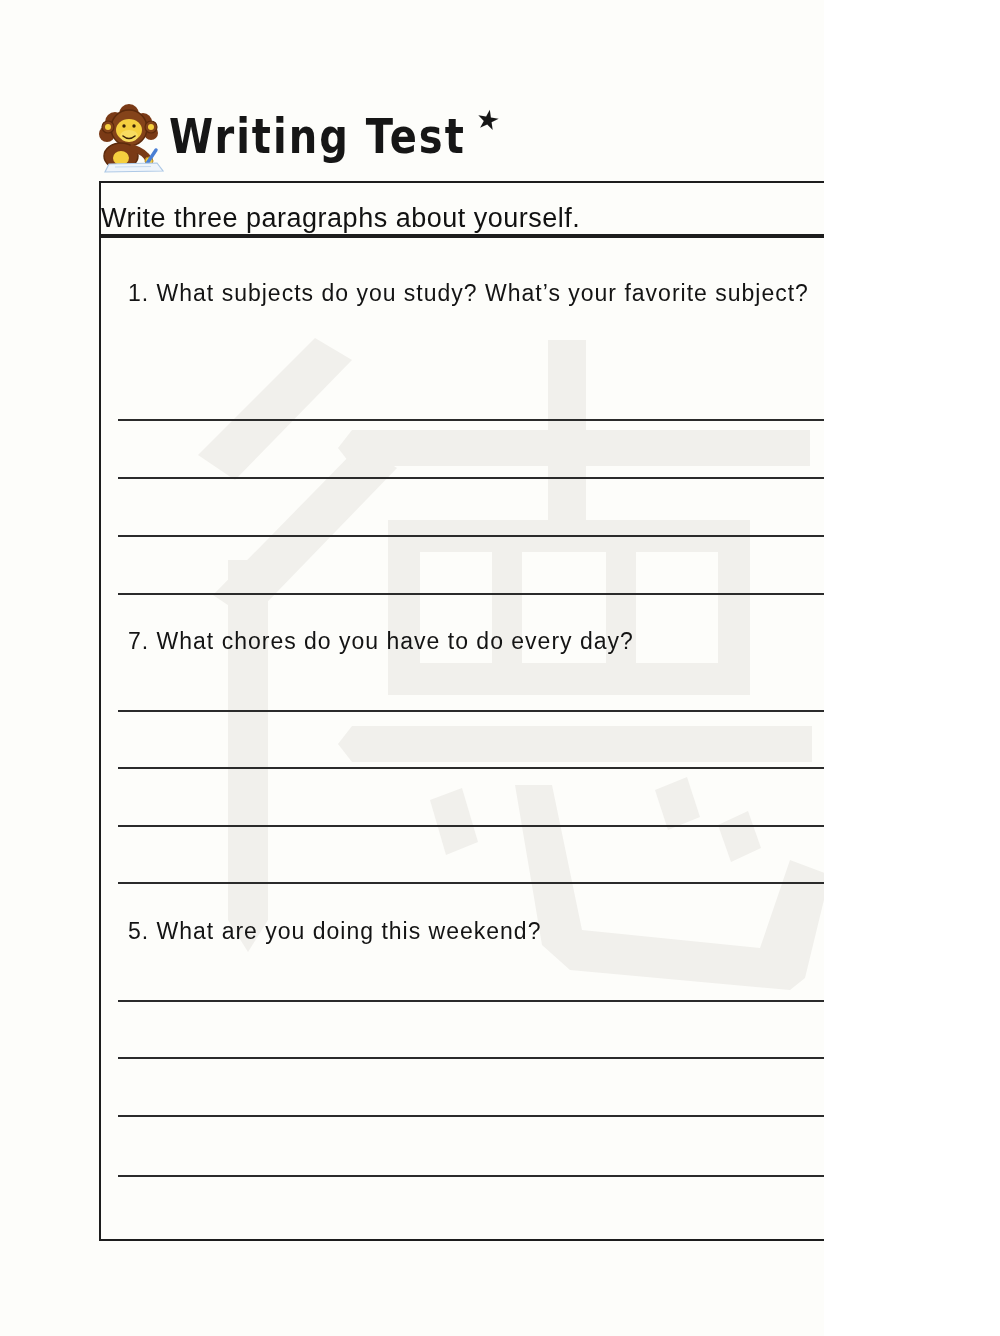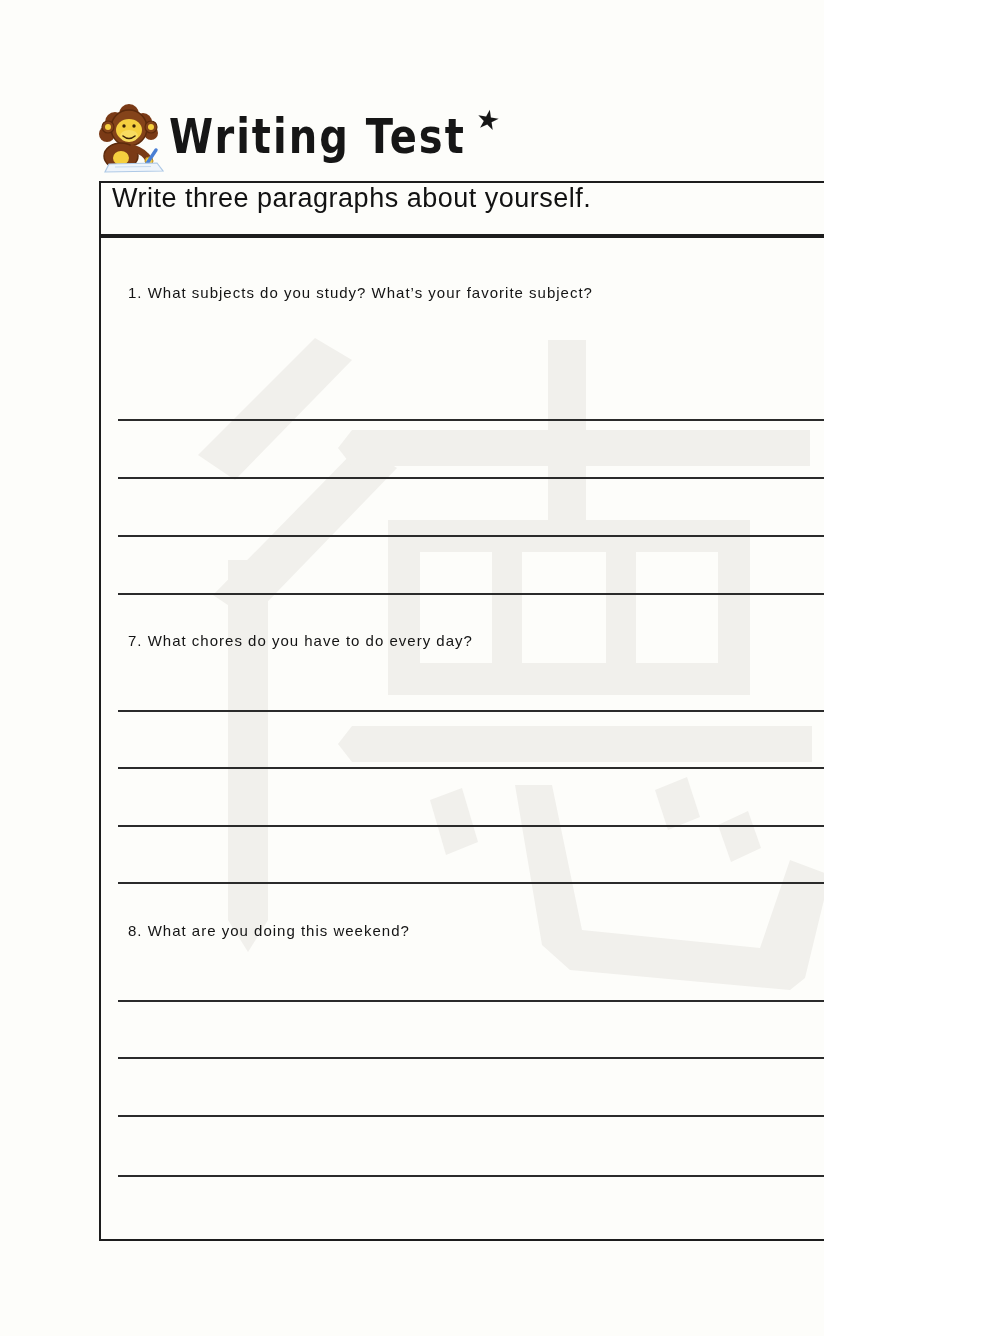--- a/index.html
+++ b/index.html
@@ -44,37 +44,37 @@
     font-size: 27px; color: #161616;
     transform: rotate(10deg);
   }
   
   .instruction-box {
     position: absolute;
     left: 99px; top: 181px;
     width: 794px; height: 55px;
     border: 2.5px solid #1d1d1d;
     background: transparent;
-    display: flex; align-items: flex-start;
-    padding-left: 11px;
+    display: flex; align-items: flex-end;
+    padding-left: 0;
   }
   .instruction-text {
     font-size: 27px; letter-spacing: 0.5px; color: #121212;
   }
   
   .main-box {
     position: absolute;
     left: 99px; top: 236px;
     width: 794px; height: 1005px;
     border: 2.5px solid #1d1d1d;
     background: transparent;
   }
   .q {
     position: absolute;
-    font-size: 15px; letter-spacing: 1px;
+    font-size: 23px; letter-spacing: 1px;
     color: #141414; line-height: 30px;
     white-space: nowrap;
   }
   .q1a { left: 27px; top: 40px; }
   .q1b { left: 56px; top: 98px; }
   .q2  { left: 27px; top: 388px; }
   .q3  { left: 27px; top: 678px; }
   .rule {
     position: absolute;
     left: 17px; width: 754px; height: 2px;
@@ -180,21 +180,21 @@
     <div class="rule" style="top:297px"></div>
     <div class="rule" style="top:355px"></div>
 
     <div class="q q2">7. What chores do you have to do every day?</div>
 
     <div class="rule" style="top:472px"></div>
     <div class="rule" style="top:529px"></div>
     <div class="rule" style="top:587px"></div>
     <div class="rule" style="top:644px"></div>
 
-    <div class="q q3">8. What are you doing this weekend?</div>
+    <div class="q q3">5. What are you doing this weekend?</div>
 
     <div class="rule" style="top:762px"></div>
     <div class="rule" style="top:819px"></div>
     <div class="rule" style="top:877px"></div>
     <div class="rule" style="top:937px"></div>
   </div>
 
   <div class="page-badge">
     <div class="badge-oval">
       <span class="badge-num">73</span>

